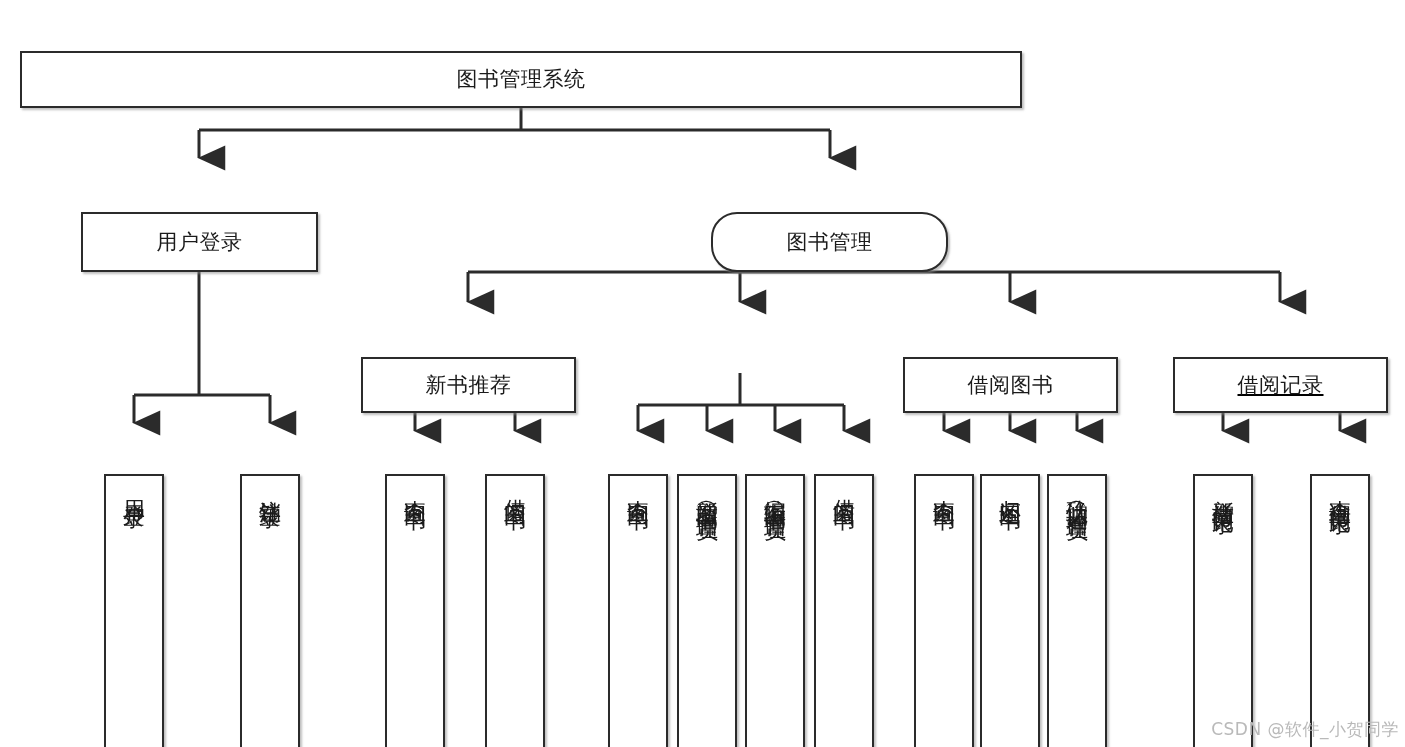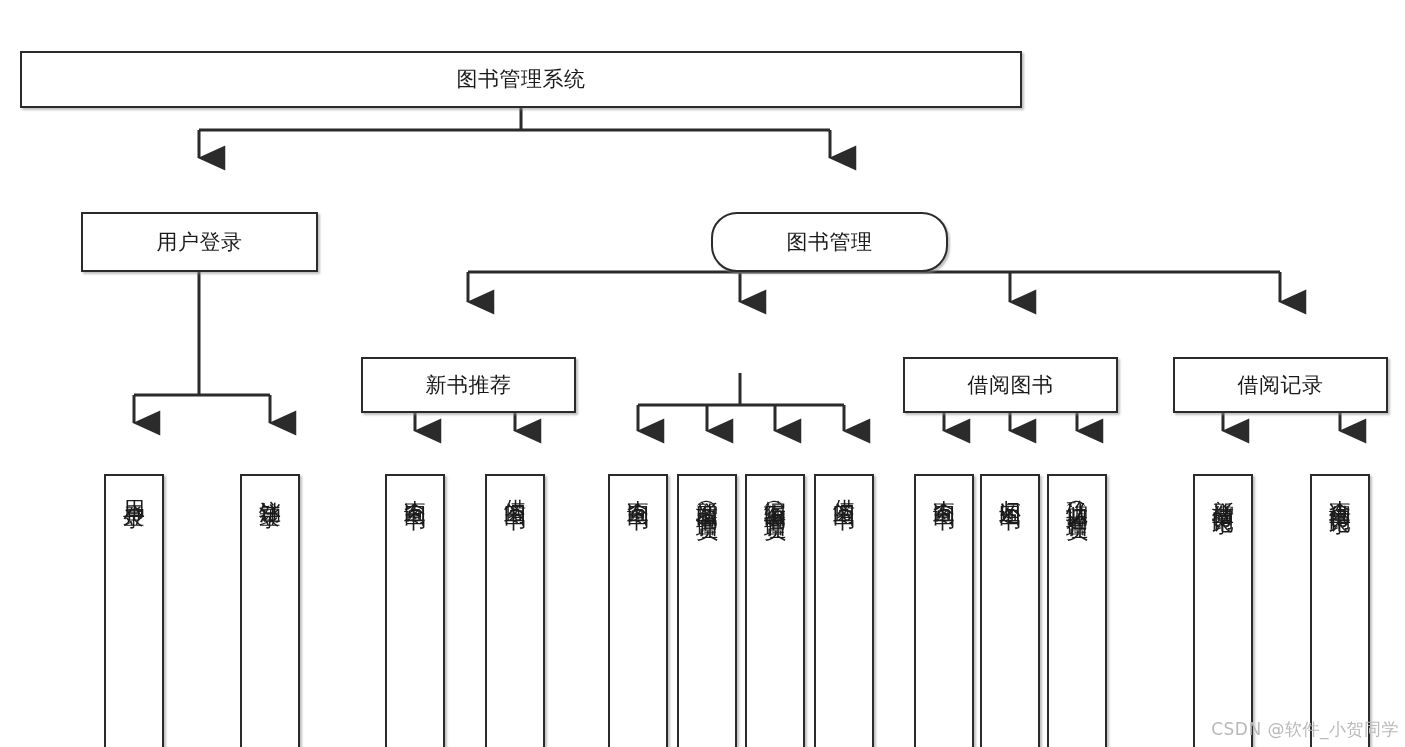--- a/index.html
+++ b/index.html
@@ -133,21 +133,21 @@
   <div class="node horiz" style="left:711px; top:172px; width:237px; height:60px;border-radius:26px;">
     <span class="lbl">图书管理</span>
   </div>
 
   <div class="node horiz" style="left:361px; top:317px; width:215px; height:56px;">
     <span class="lbl">新书推荐</span>
   </div>
   <div class="node horiz" style="left:903px; top:317px; width:215px; height:56px;">
     <span class="lbl">借阅图书</span>
   </div>
-  <div class="node horiz" style="left:1173px; top:317px; width:215px; height:56px;">
+  <div class="node horiz" style="left:1173px; top:317px; width:215px; height:56px;text-decoration:underline;">
     <span class="lbl">借阅记录</span>
   </div>
 
   <div class="node vert" style="left:104px; top:434px; width:60px; height:300px;">
     <span class="lbl">用户登录</span>
   </div>
   <div class="node vert" style="left:240px; top:434px; width:60px; height:300px;">
     <span class="lbl">注销登录</span>
   </div>
 

